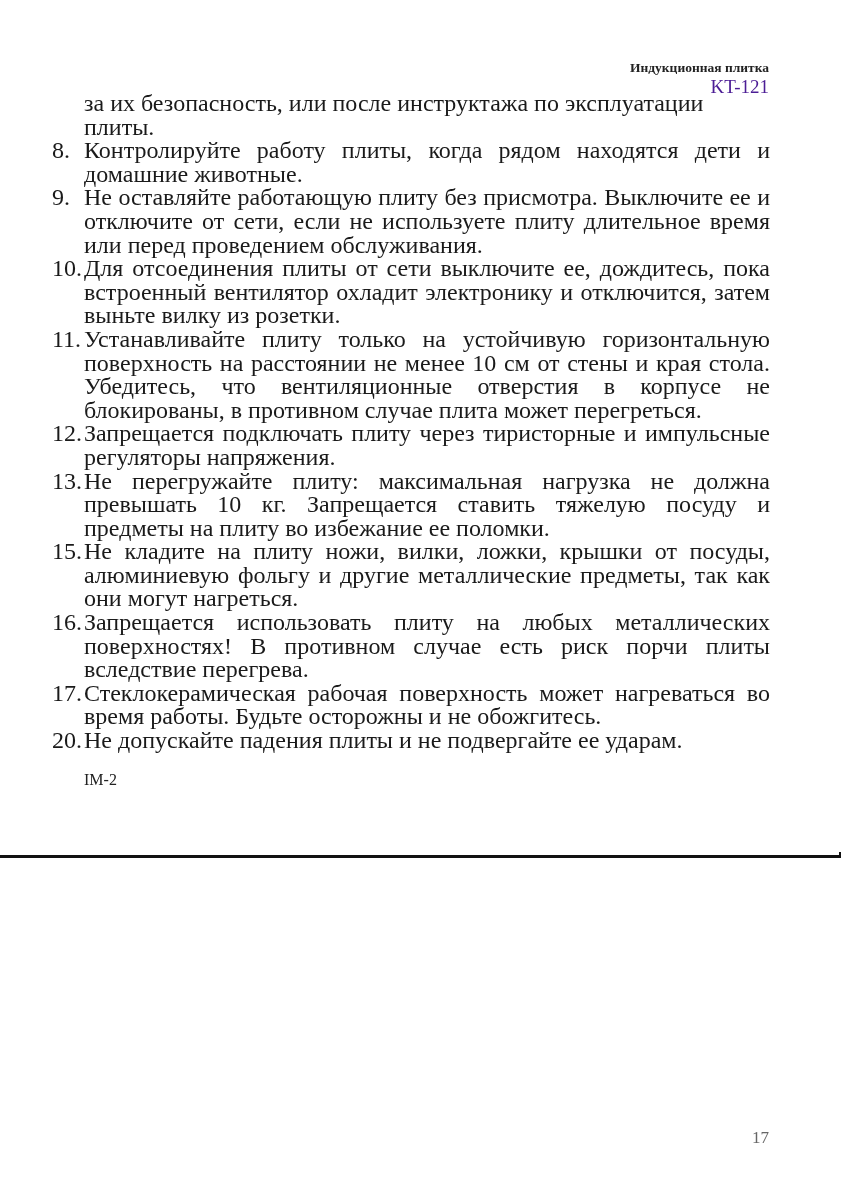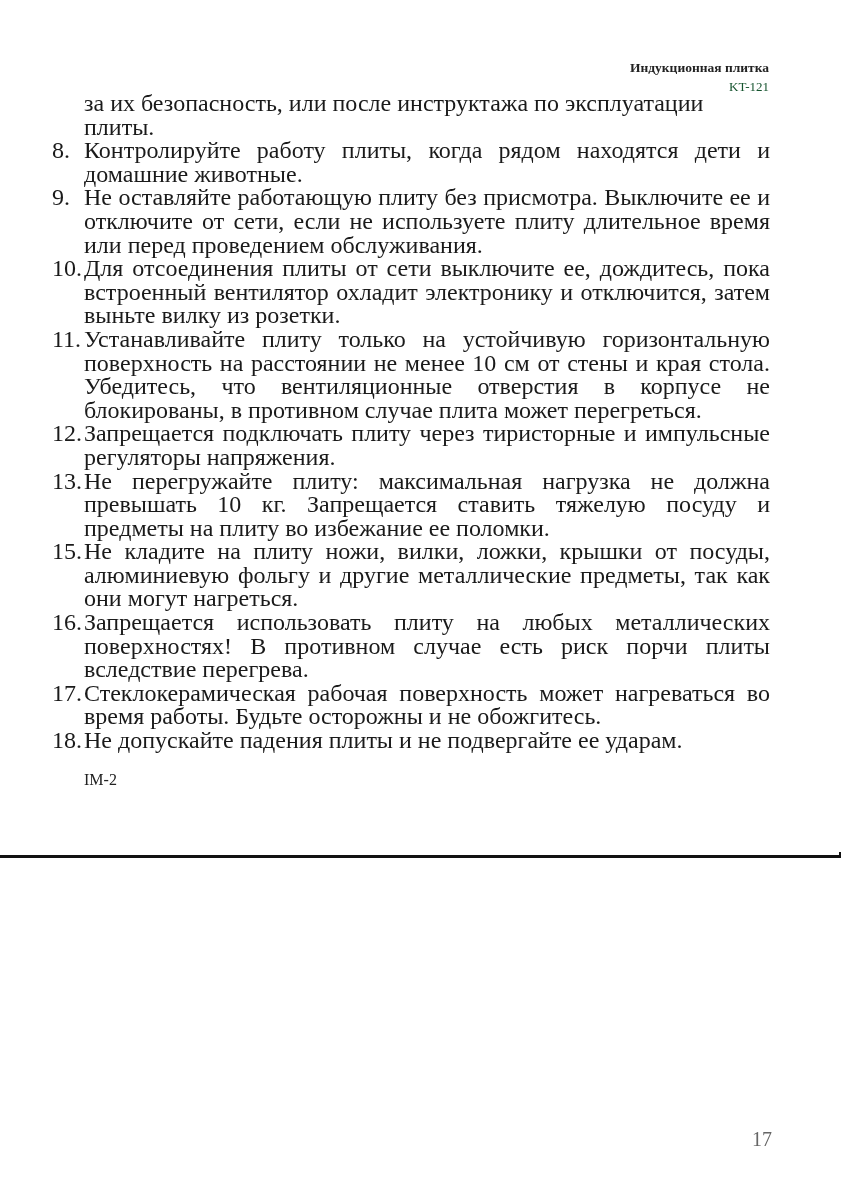--- a/index.html
+++ b/index.html
@@ -1,28 +1,28 @@
 <!DOCTYPE html>
 <html><head>
 <meta charset="utf-8">
 <style>
   html, body { margin: 0; padding: 0; background: #ffffff; }
   body { width: 841px; height: 1193px; position: relative; overflow: hidden;
          font-family: "Liberation Serif", "DejaVu Serif", serif; color: #1a1a1a; }
   .page { position: absolute; left: 0; top: 0; width: 841px; height: 858px; }
   .header { position: absolute; right: 72px; top: 58px; text-align: right; line-height: 19px; }
   .header .title { font-weight: bold; font-size: 13.5px; color: #222; }
-  .header .model { font-size: 13px; color: #14532d; }
+  .header .model { font-size: 19px; color: #4c1d95; }
   .body { position: absolute; left: 52px; top: 92px; width: 718px; font-size: 24px; line-height: 23.6px; }
   .item { display: flex; }
   .num { width: 32px; flex: 0 0 32px; }
   .txt { flex: 1; text-align: justify; }
   .cont { padding-left: 32px; }
   .model-code { position: absolute; left: 84px; top: 771px; font-size: 16px; color: #222; }
-  .page-num { position: absolute; left: 752px; top: 1128px; font-size: 20px; color: #666; }
+  .page-num { position: absolute; left: 752px; top: 1128px; font-size: 17px; color: #666; }
   .bottom-rule { position: absolute; left: 0; bottom: 0; width: 841px; height: 3px; background: #111; }
   .bottom-rule-end { position: absolute; right: 0; bottom: 0; width: 2px; height: 6px; background: #111; }
 </style>
 </head>
 <body>
 
 <div class="page">
   <div class="header">
     <div class="title">Индукционная плитка</div>
     <div class="model">KT-121</div>
@@ -61,21 +61,21 @@
         </div>
         <div class="item">
           <span class="num">16.</span>
           <span class="txt">Запрещается использовать плиту на любых металлических поверхностях! В противном случае есть риск порчи плиты вследствие перегрева.</span>
         </div>
         <div class="item">
           <span class="num">17.</span>
           <span class="txt">Стеклокерамическая рабочая поверхность может нагреваться во время работы. Будьте осторожны и не обожгитесь.</span>
         </div>
         <div class="item">
-          <span class="num">18.</span>
+          <span class="num">20.</span>
           <span class="txt">Не допускайте падения плиты и не подвергайте ее ударам.</span>
         </div>
       </div>
   </div>
 
   <div class="model-code">IM-2</div>
   <div class="page-num">17</div>
   <div class="bottom-rule"></div>
   <div class="bottom-rule-end"></div>
 </div>

